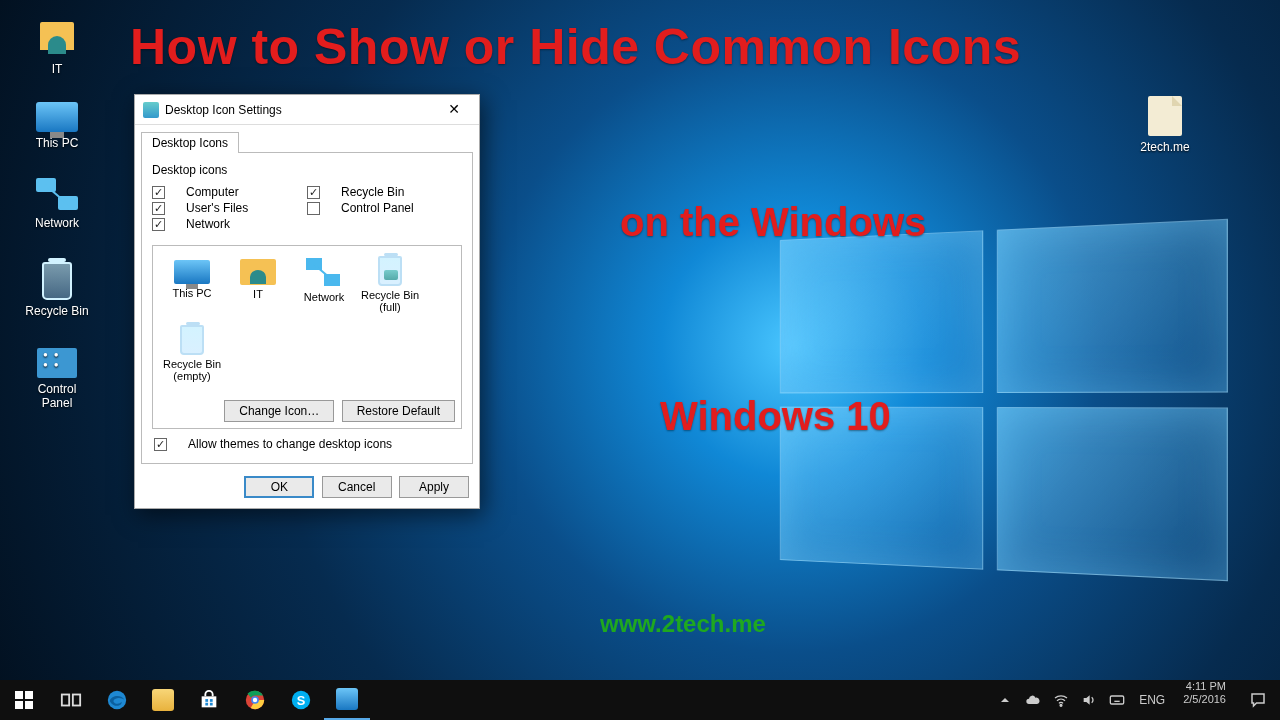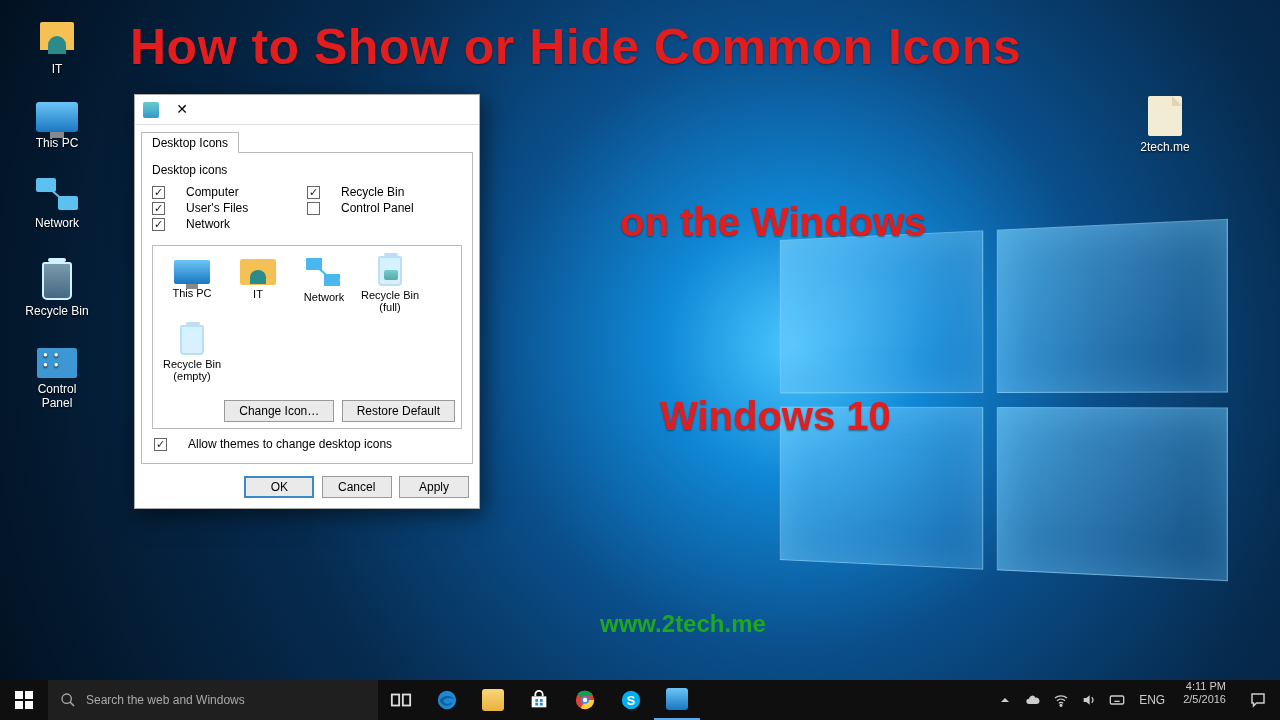--- a/index.html
+++ b/index.html
@@ -128,20 +128,21 @@
 Panel</div>
 </div>
 <div class="dicon d-file" style="left:1126px; top:96px;">
   <div class="glyph"></div>
   <div>2tech.me</div>
 </div>
 
 <div class="dialog">
   <div class="titlebar">
     <div class="ticon"></div>
+    <div class="ttxt">Desktop Icon Settings</div>
     <div class="close">✕</div>
   </div>
   <div class="tabstrip">
     <span class="tab">Desktop Icons</span>
   </div>
   <div class="dbody">
     <div class="grp-label">Desktop icons</div>
     <div class="chk-row">
       <div class="chk-col">
         <label class="chk">
@@ -198,27 +199,20 @@
 <div class="taskbar">
   <div class="tb-left">
     <div class="start">
       <div class="winicon">
           <span></span>
           <span></span>
           <span></span>
           <span></span>
         </div>
     </div>
-    <div class="search">
-      <svg viewBox="0 0 24 24" fill="none" stroke="#aaa" stroke-width="2">
-          <circle cx="10" cy="10" r="7"></circle>
-          <line x1="21" y1="21" x2="15" y2="15"></line>
-        </svg>
-      <span>Search the web and Windows</span>
-    </div>
     <div class="tb-ico">
       <svg viewBox="0 0 24 24" fill="none" stroke="#ddd" stroke-width="2">
           <rect x="2" y="6" width="8" height="12"></rect>
           <rect x="14" y="6" width="8" height="12"></rect>
         </svg>
     </div>
     <div class="tb-ico">
       <svg viewBox="0 0 24 24">
           <circle cx="12" cy="12" r="10" fill="#1e88d2"></circle>
           <path d="M4 13c2-7 14-7 16-1-3-3-10-3-12 1 1 4 7 4 9 1 1 5-9 7-13-1z" fill="#0b5f9e"></path>

